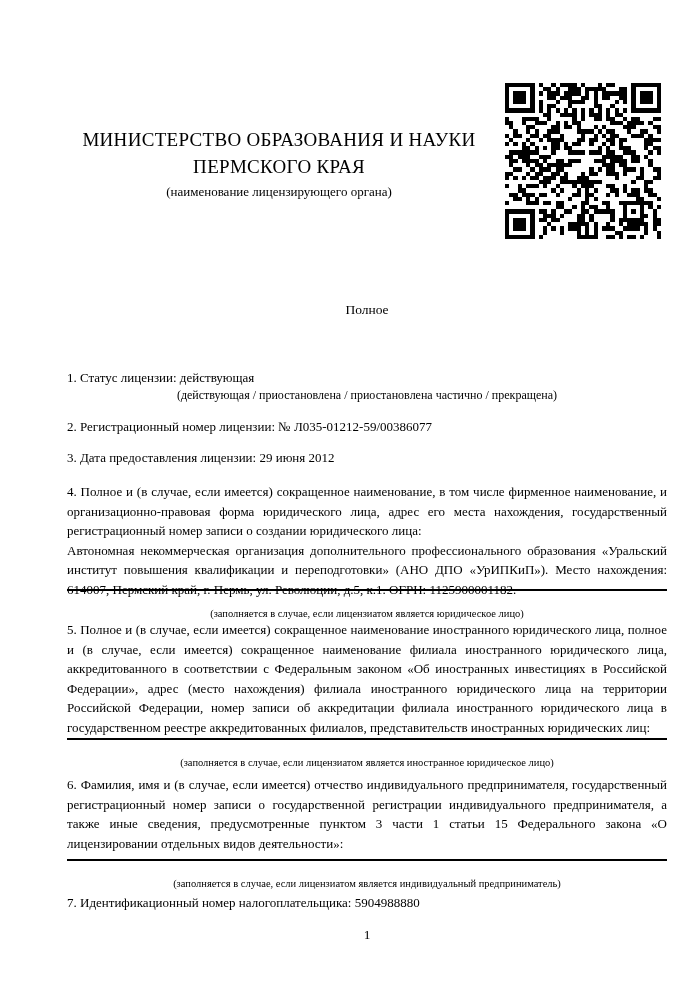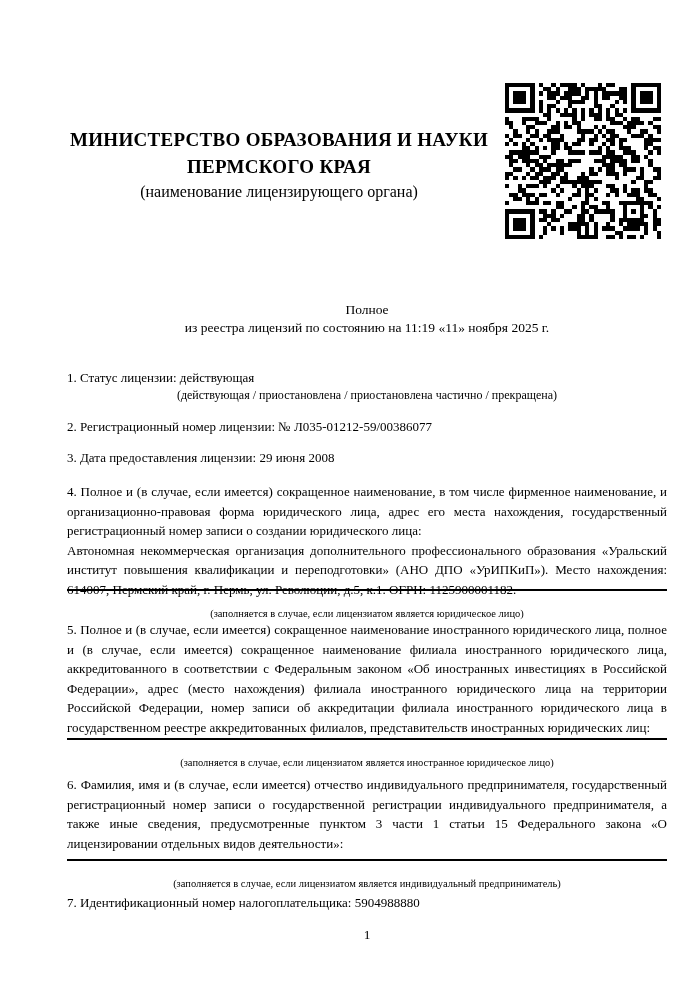--- a/index.html
+++ b/index.html
@@ -13,26 +13,26 @@
   .page { position: relative; width: 700px; height: 989px; background: #ffffff; overflow: hidden; }
 
   .abs { position: absolute; }
 
   
   .ministry-block {
     left: 67px; top: 126px; width: 424px;
     text-align: center;
   }
   .ministry-line {
-    font-weight: bold;
+    font-weight: normal;
     font-size: 19px; line-height: 27px;
     letter-spacing: 0.3px;
   }
   .ministry-caption {
-    font-size: 16px; line-height: 13px;
+    font-size: 13px; line-height: 13px;
     margin-top: 5px;
   }
 
   
   .qr-box { left: 505px; top: 83px; width: 156px; height: 156px; }
   .qr-box svg { display: block; }
 
   
   .title-block {
     left: 67px; top: 301px; width: 600px;
@@ -734,29 +734,28 @@
         <rect x="27" y="36" width="1" height="1"></rect>
         <rect x="29" y="36" width="1" height="1"></rect>
         <rect x="30" y="36" width="1" height="1"></rect>
         <rect x="32" y="36" width="1" height="1"></rect>
         <rect x="36" y="36" width="1" height="1"></rect>
       </svg>
     </div>
 
   <div class="abs title-block">
     <div>Полное</div>
-    <div>из реестра лицензий по состоянию на 11:19 «11» ноября 2025 г.</div>
   </div>
 
   <div class="abs item" style="top:368px">1. Статус лицензии: действующая</div>
   <div class="abs sub-caption" style="top:389px">(действующая / приостановлена / приостановлена частично / прекращена)</div>
 
   <div class="abs item" style="top:417px">2. Регистрационный номер лицензии: № Л035-01212-59/00386077</div>
 
-  <div class="abs item" style="top:448px">3. Дата предоставления лицензии: 29 июня 2008</div>
+  <div class="abs item" style="top:448px">3. Дата предоставления лицензии: 29 июня 2012</div>
 
   <div class="abs item justify" style="top:482px">
     <span>4. Полное и (в случае, если имеется) сокращенное наименование, в том числе фирменное наименование, и организационно-правовая форма юридического лица, адрес его места нахождения, государственный регистрационный номер записи о создании юридического лица:</span>
     <div class="justify">Автономная некоммерческая организация дополнительного профессионального образования «Уральский институт повышения квалификации и переподготовки» (АНО ДПО «УрИПКиП»). Место нахождения: 614007, Пермский край, г. Пермь, ул. Революции, д.5, к.1. ОГРН: 1125900001182.</div>
   </div>
   <div class="abs rule-caption" style="top:589px">(заполняется в случае, если лицензиатом является юридическое лицо)</div>
 
   <div class="abs item justify" style="top:620px">5. Полное и (в случае, если имеется) сокращенное наименование иностранного юридического лица, полное и (в случае, если имеется) сокращенное наименование филиала иностранного юридического лица, аккредитованного в соответствии с Федеральным законом «Об иностранных инвестициях в Российской Федерации», адрес (место нахождения) филиала иностранного юридического лица на территории Российской Федерации, номер записи об аккредитации филиала иностранного юридического лица в государственном реестре аккредитованных филиалов, представительств иностранных юридических лиц:</div>
   <div class="abs rule-caption" style="top:738px">(заполняется в случае, если лицензиатом является иностранное юридическое лицо)</div>
 

